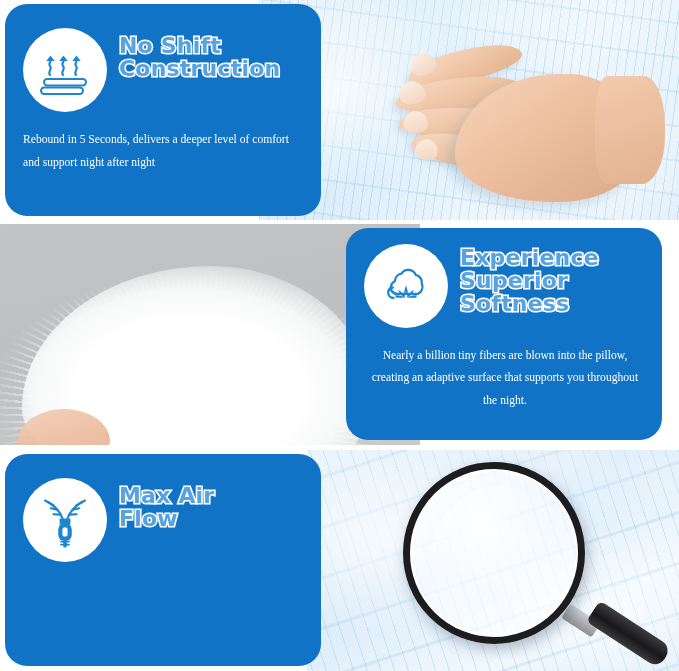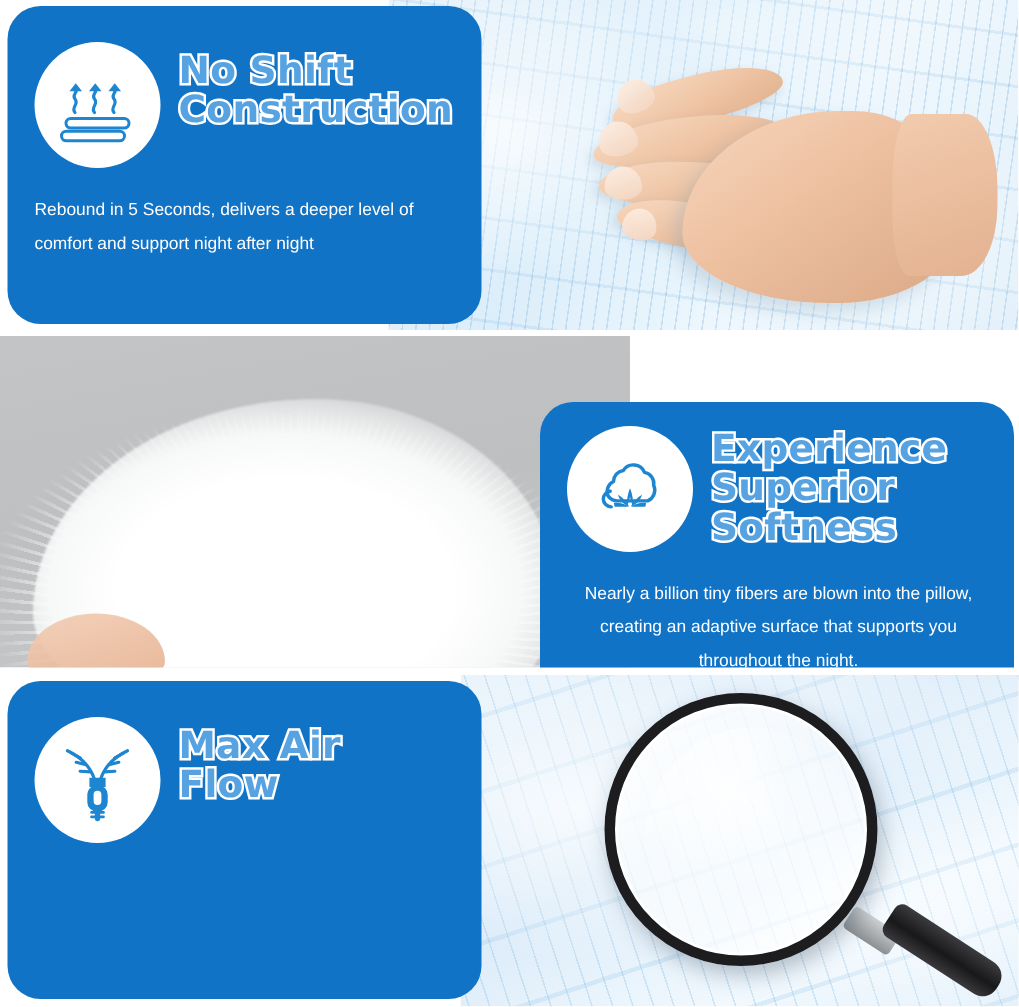--- a/index.html
+++ b/index.html
@@ -241,21 +241,21 @@
   .card {
     position: absolute;
     top: 4px;
     height: 212px;
     background: #1073c6;
     border-radius: 22px;
     box-sizing: border-box;
     padding: 0;
   }
   #card-1 { left: 5px;   width: 316px; }
-  #card-2 { left: 360px; width: 316px; margin-top: 40px; }
+  #card-2 { left: 346px; width: 316px; }
   #card-3 { left: 5px;   width: 316px; }
 
   .card-head {
     position: absolute;
     left: 18px;
     top: 24px;
     right: 10px;
     display: flex;
     align-items: flex-start;
     gap: 12px;
@@ -268,42 +268,42 @@
     height: 84px;
     border-radius: 50%;
     background: #ffffff;
     display: flex;
     align-items: center;
     justify-content: center;
   }
 
   .card-title {
     font-weight: bold;
-    font-size: 25px;
+    font-size: 22px;
     line-height: 1.05;
     letter-spacing: 0.2px;
     color: #57a3e2;
     -webkit-text-stroke: 3.2px #ffffff;
     paint-order: stroke fill;
     margin: 0;
     padding-top: 6px;
     white-space: pre-line;
     font-family: "DejaVu Sans", sans-serif;
   }
   #card-2 .card-title { padding-top: 2px; }
 
   .card-body {
     position: absolute;
     left: 18px;
     right: 16px;
     bottom: 26px;
     color: #ffffff;
     font-size: 11.6px;
     line-height: 1.95;
-    font-family: Liberation Sans, sans-serif;
+    font-family: Liberation Serif, serif;
   }
   #card-1 .card-body { bottom: 30px; }
   #card-2 .card-body { bottom: 16px; text-align: center; }
   #card-3 .card-body { bottom: 40px; }
 
   
   .icon-circle svg { display: block; }
 </style>
 </head>
 <body>

